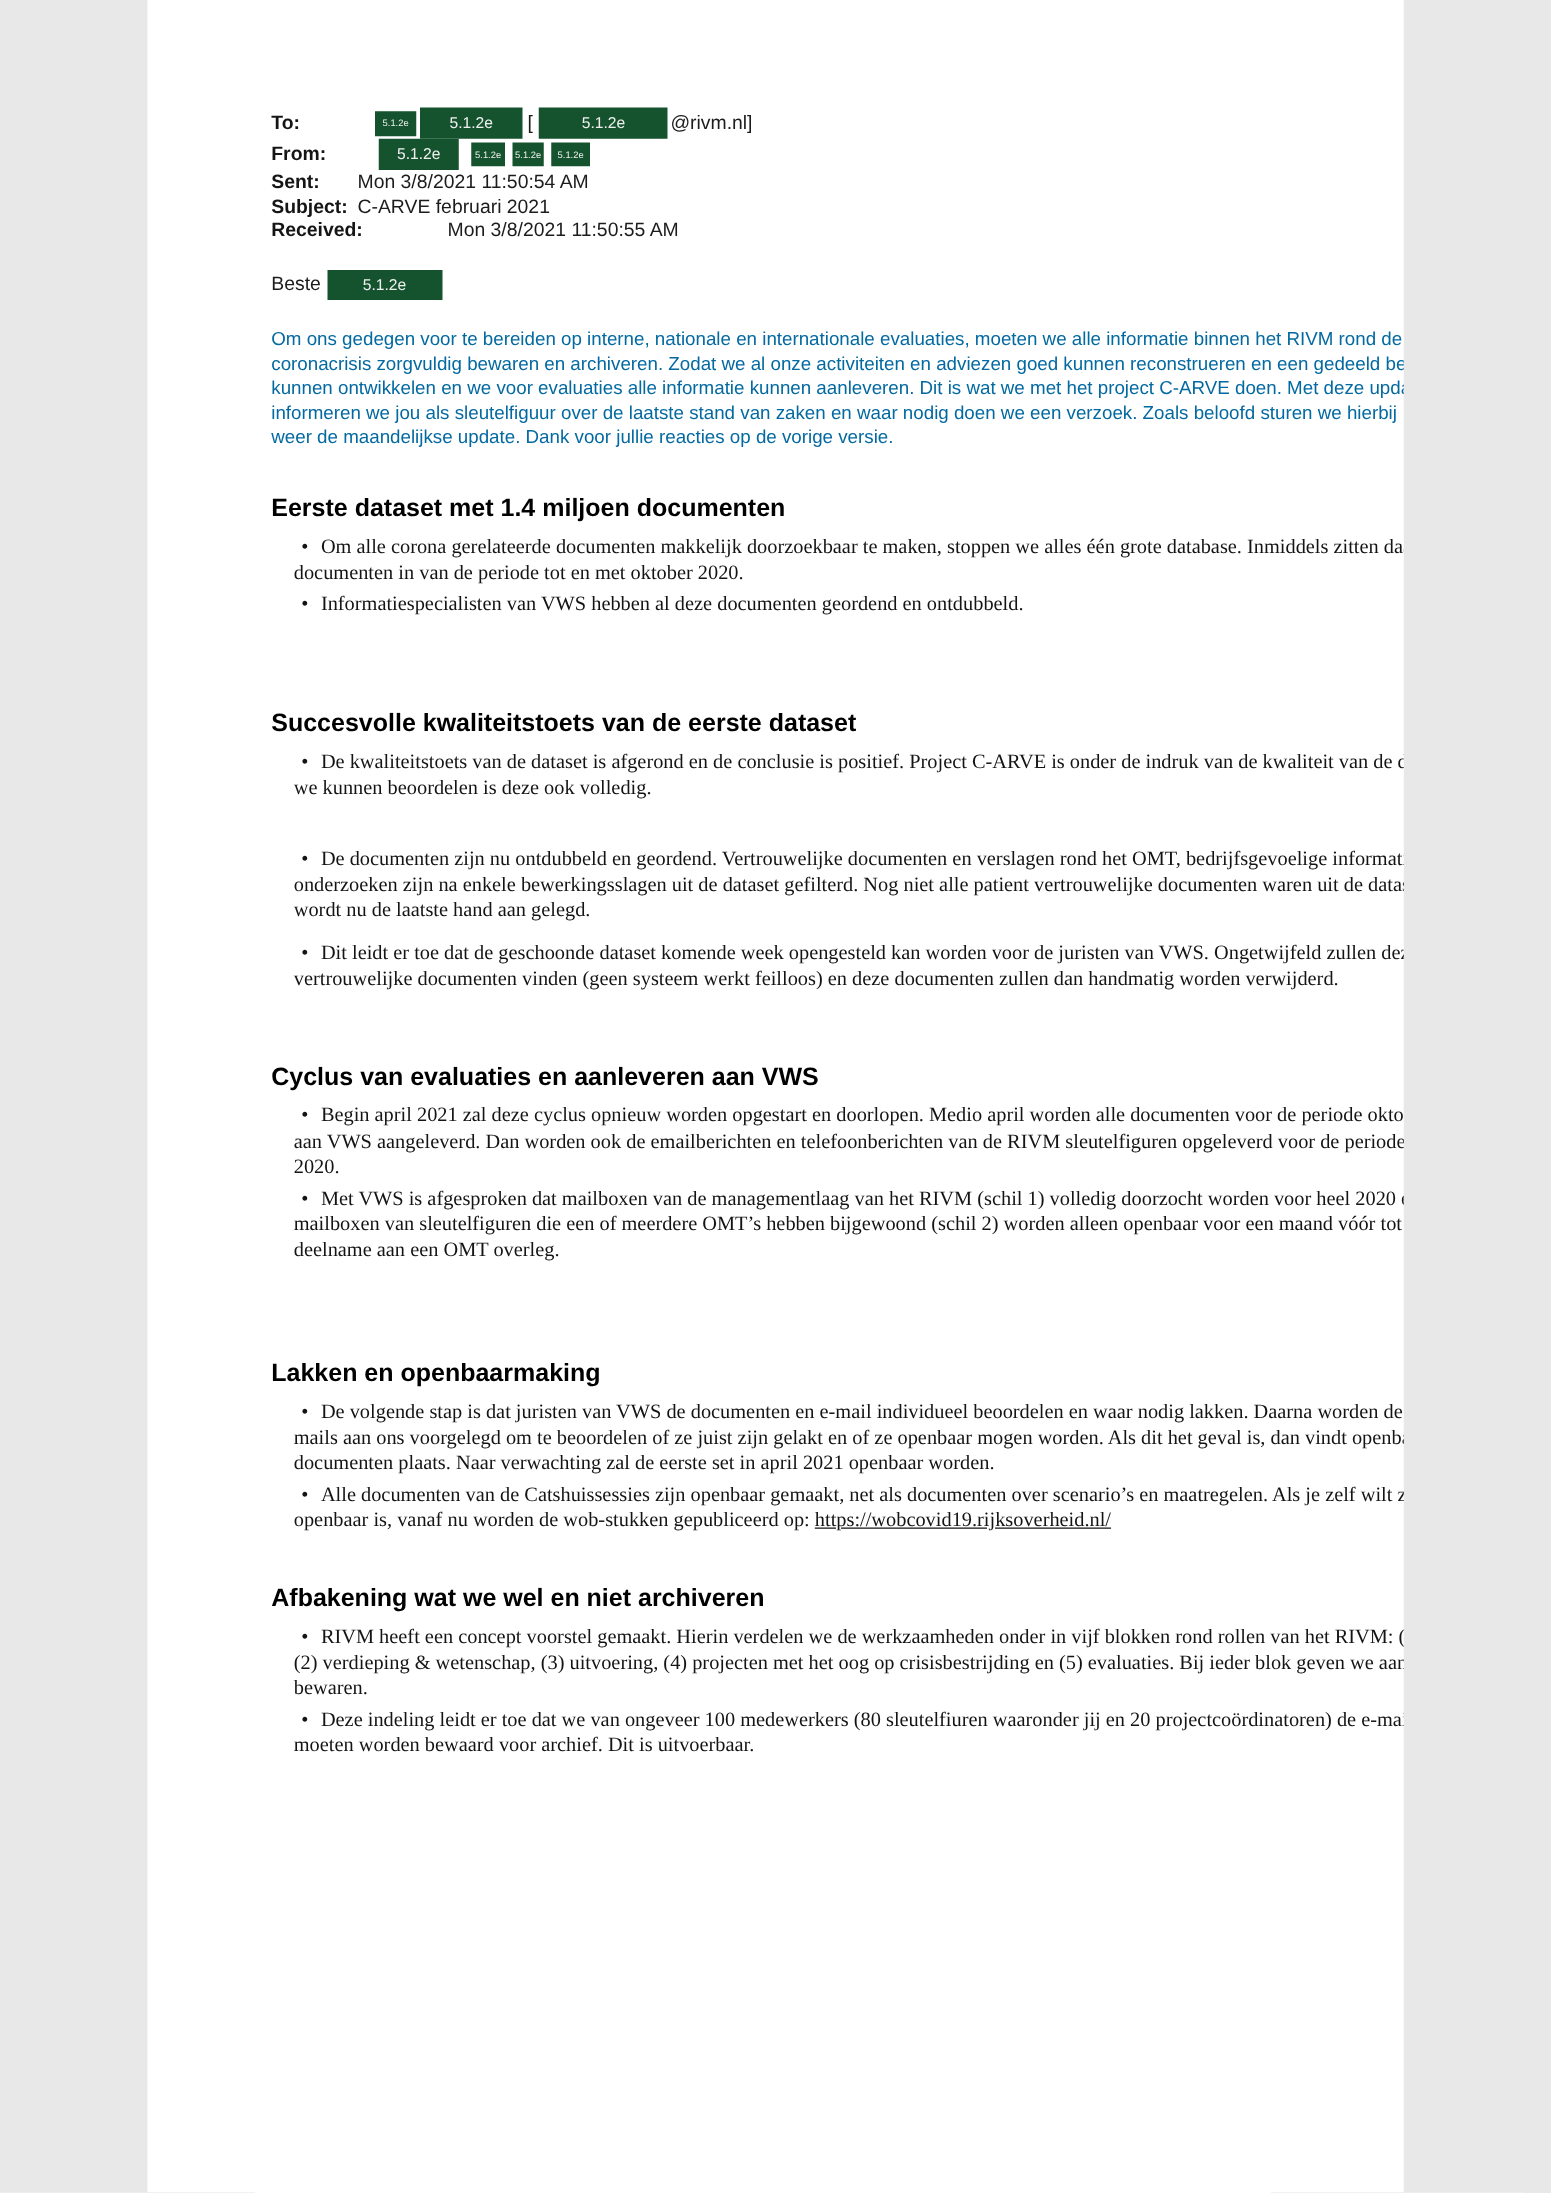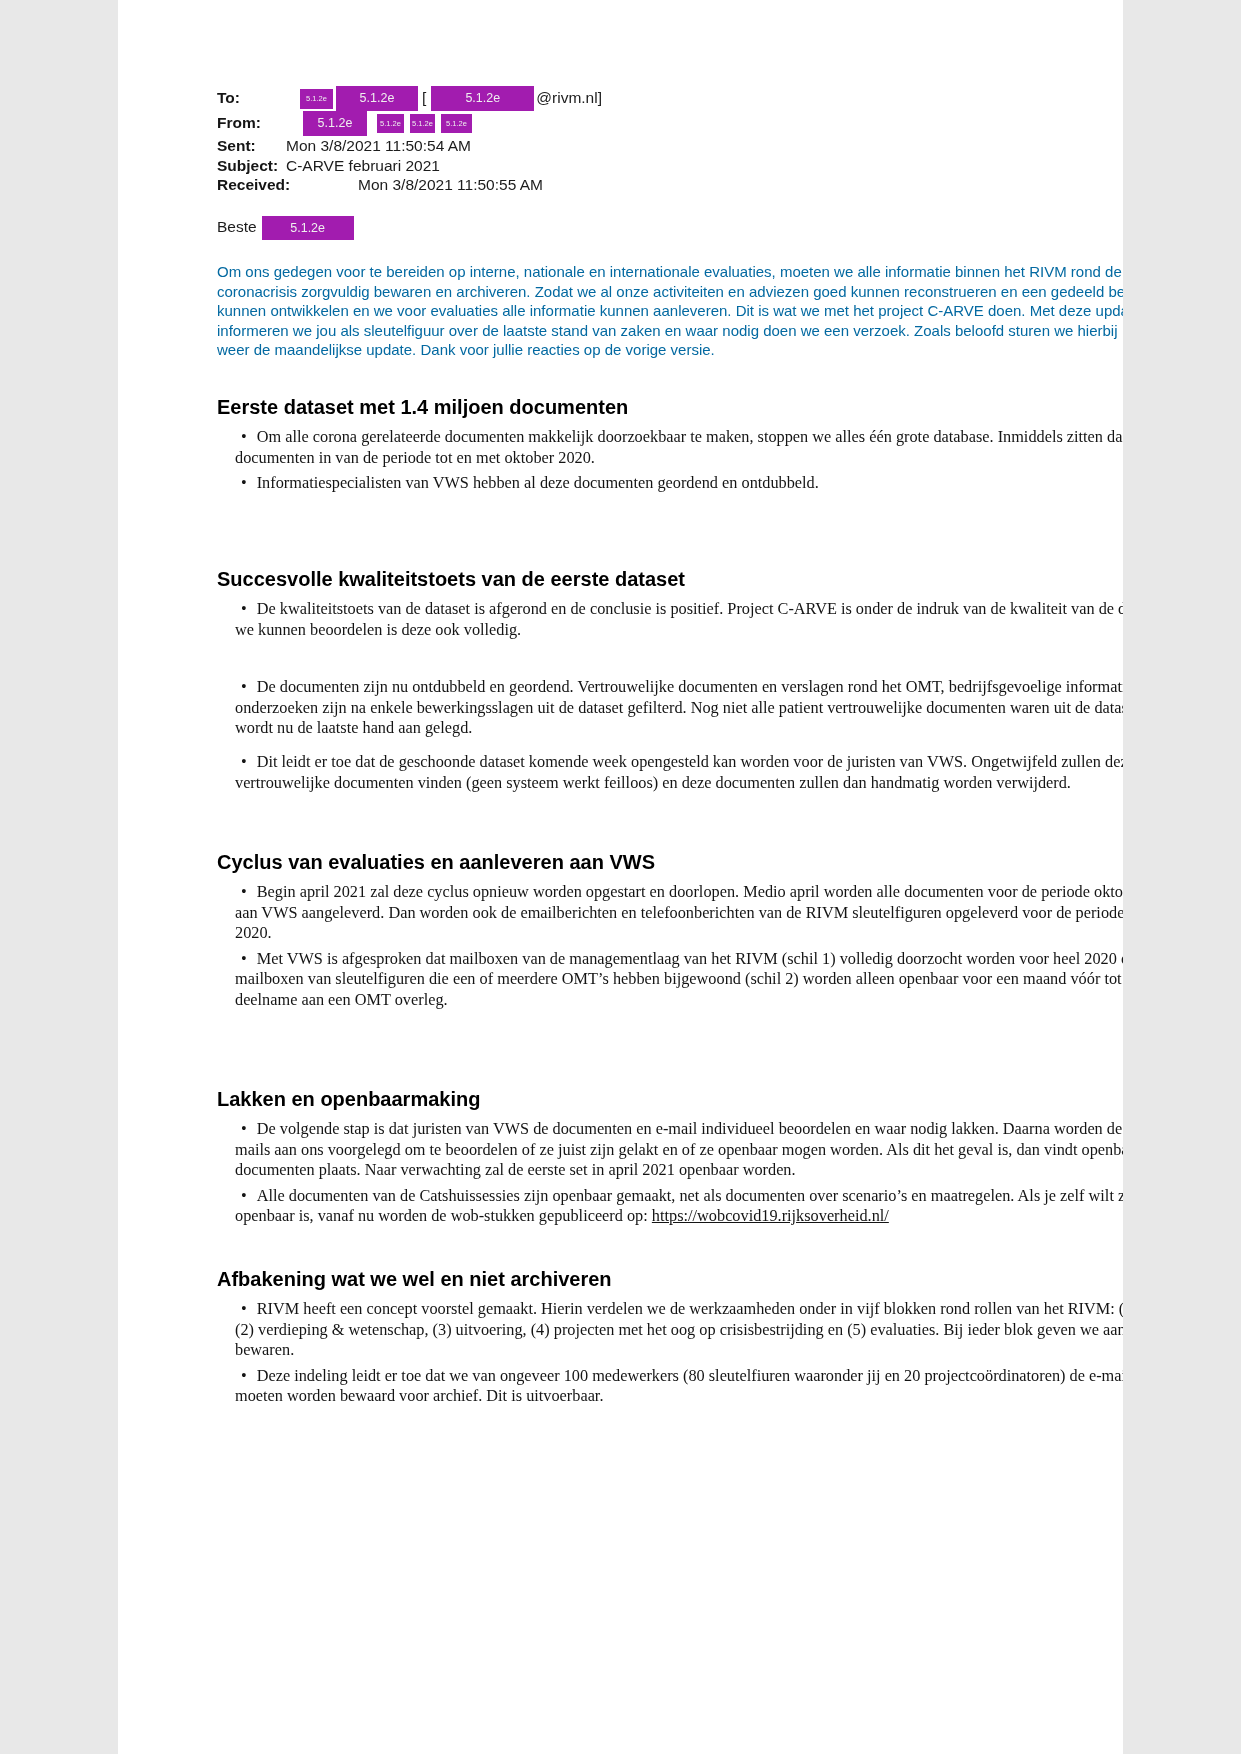--- a/index.html
+++ b/index.html
@@ -13,21 +13,21 @@
     position:absolute; top:55px; left:1070px;
     font-size:27px; letter-spacing:0.5px; color:#111;
   }
   
   .hdr { position:absolute; top:86px; left:99px; font-size:15.5px; }
   .hdr-row { line-height:19.5px; min-height:19.5px; white-space:nowrap; }
   .hdr-label { display:inline-block; width:69px; font-weight:bold; color:#151515; }
   .recv-indent { display:inline-block; width:72px; }
   
   .redact {
-    display:inline-block; background:#a21caf; color:#efefef;
+    display:inline-block; background:#14532d; color:#efefef;
     font-family:"Liberation Sans", sans-serif; text-align:center;
     vertical-align:middle; position:relative;
   }
   .r-md { height:25px; line-height:25px; font-size:12.5px; }
   .r-sm { height:19px; line-height:19px; font-size:7.5px; }
   .to-b1 { width:33px; height:20px; line-height:20px; margin-left:14px; }
   .to-b2 { width:82px; margin-left:3px; }
   .to-b3 { width:103px; margin-left:5px; }
   .to-bracket { margin-left:4px; }
   .to-suffix { margin-left:2px; }

